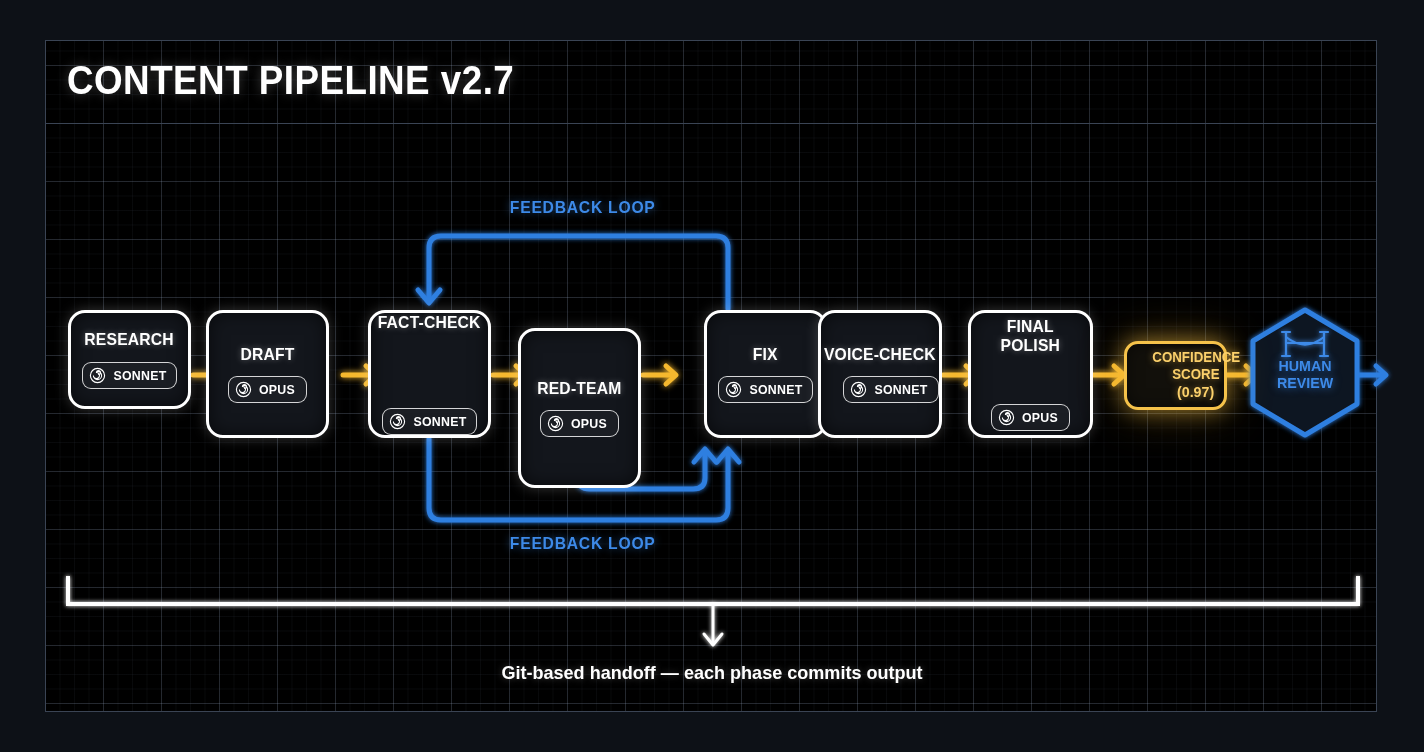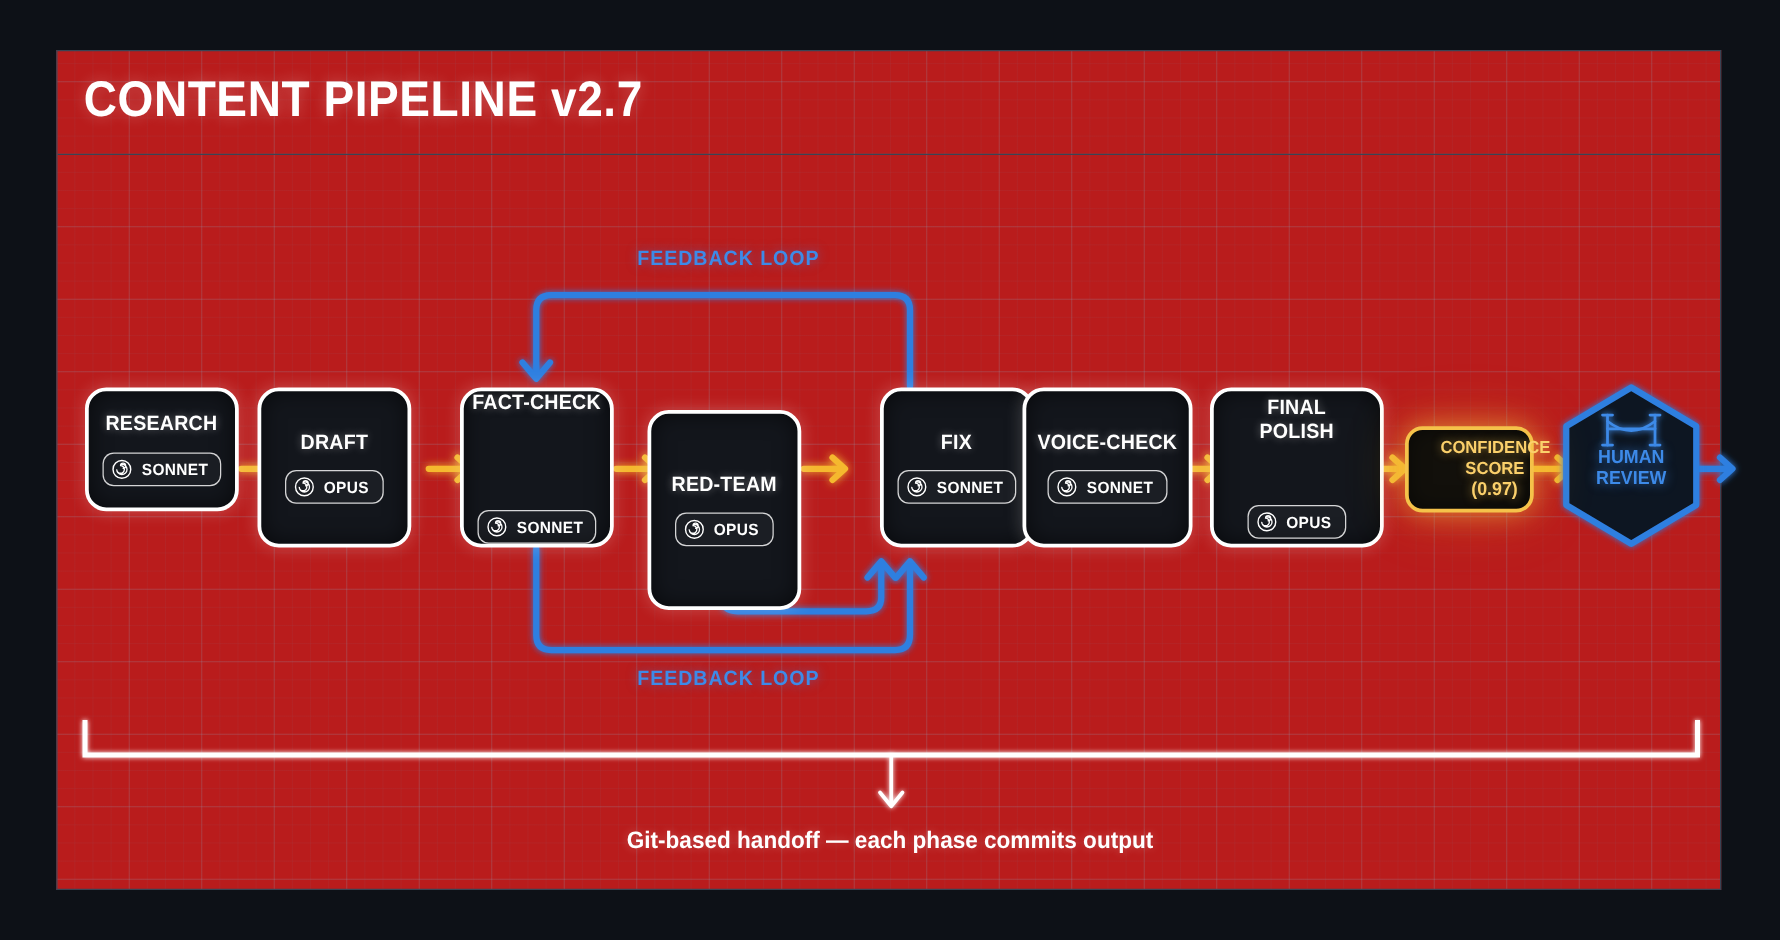--- a/index.html
+++ b/index.html
@@ -2,21 +2,21 @@
 <html><head>
 <meta charset="utf-8">
 <style>
   html,body{margin:0;padding:0;background:#0d1117;}
   body{width:1424px;height:752px;overflow:hidden;
        font-family:"Liberation Sans",sans-serif;}
   #stage{position:relative;width:1424px;height:752px;background:#0d1117;}
 
   
   #panel{position:absolute;left:45px;top:40px;width:1332px;height:672px;
-         background:#b91c1c;border:1px solid #3a4454;box-sizing:border-box;}
+         background:#000000;border:1px solid #3a4454;box-sizing:border-box;}
   #grid{position:absolute;inset:0;
         background-image:
           linear-gradient(to right,rgba(150,165,190,.20) 1px,transparent 1px),
           linear-gradient(to bottom,rgba(150,165,190,.20) 1px,transparent 1px),
           linear-gradient(to right,rgba(120,135,160,.07) 1px,transparent 1px),
           linear-gradient(to bottom,rgba(120,135,160,.07) 1px,transparent 1px);
         background-size:58px 58px,58px 58px,14.5px 14.5px,14.5px 14.5px;
         background-position:-1px 82px,-1px 82px,-1px 82px,-1px 82px;}
 
   
@@ -241,32 +241,32 @@
     <div class="nlabel">FIX</div>
     <div class="badge">
       <svg class="swirl" viewBox="0 0 24 24">
         <circle cx="12" cy="12" r="10" fill="none" stroke="#fff" stroke-width="1.6"></circle>
         <path d="M12 6.2 A5.8 5.8 0 1 1 6.2 12 A4.3 4.3 0 1 0 10.5 7.8 A2.9 2.9 0 1 1 13.4 10.7" fill="none" stroke="#fff" stroke-width="1.5" stroke-linecap="round"></path>
       </svg>
       <span class="btext">SONNET</span>
     </div>
   </div>
 
-  <div class="node" style="left:818px;top:310px;width:136px;height:128px;">
+  <div class="node" style="left:818px;top:310px;width:124px;height:128px;align-items:flex-end;">
     <div class="nlabel">VOICE-CHECK</div>
     <div class="badge">
       <svg class="swirl" viewBox="0 0 24 24">
         <circle cx="12" cy="12" r="10" fill="none" stroke="#fff" stroke-width="1.6"></circle>
         <path d="M12 6.2 A5.8 5.8 0 1 1 6.2 12 A4.3 4.3 0 1 0 10.5 7.8 A2.9 2.9 0 1 1 13.4 10.7" fill="none" stroke="#fff" stroke-width="1.5" stroke-linecap="round"></path>
       </svg>
       <span class="btext">SONNET</span>
     </div>
   </div>
 
-  <div class="node" style="left:968px;top:310px;width:139px;height:128px;gap:37px;">
+  <div class="node" style="left:968px;top:310px;width:125px;height:128px;gap:37px;">
     <div class="nlabel" style="white-space:pre-line;">FINAL
 POLISH</div>
     <div class="badge">
       <svg class="swirl" viewBox="0 0 24 24">
         <circle cx="12" cy="12" r="10" fill="none" stroke="#fff" stroke-width="1.6"></circle>
         <path d="M12 6.2 A5.8 5.8 0 1 1 6.2 12 A4.3 4.3 0 1 0 10.5 7.8 A2.9 2.9 0 1 1 13.4 10.7" fill="none" stroke="#fff" stroke-width="1.5" stroke-linecap="round"></path>
       </svg>
       <span class="btext">OPUS</span>
     </div>
   </div>

